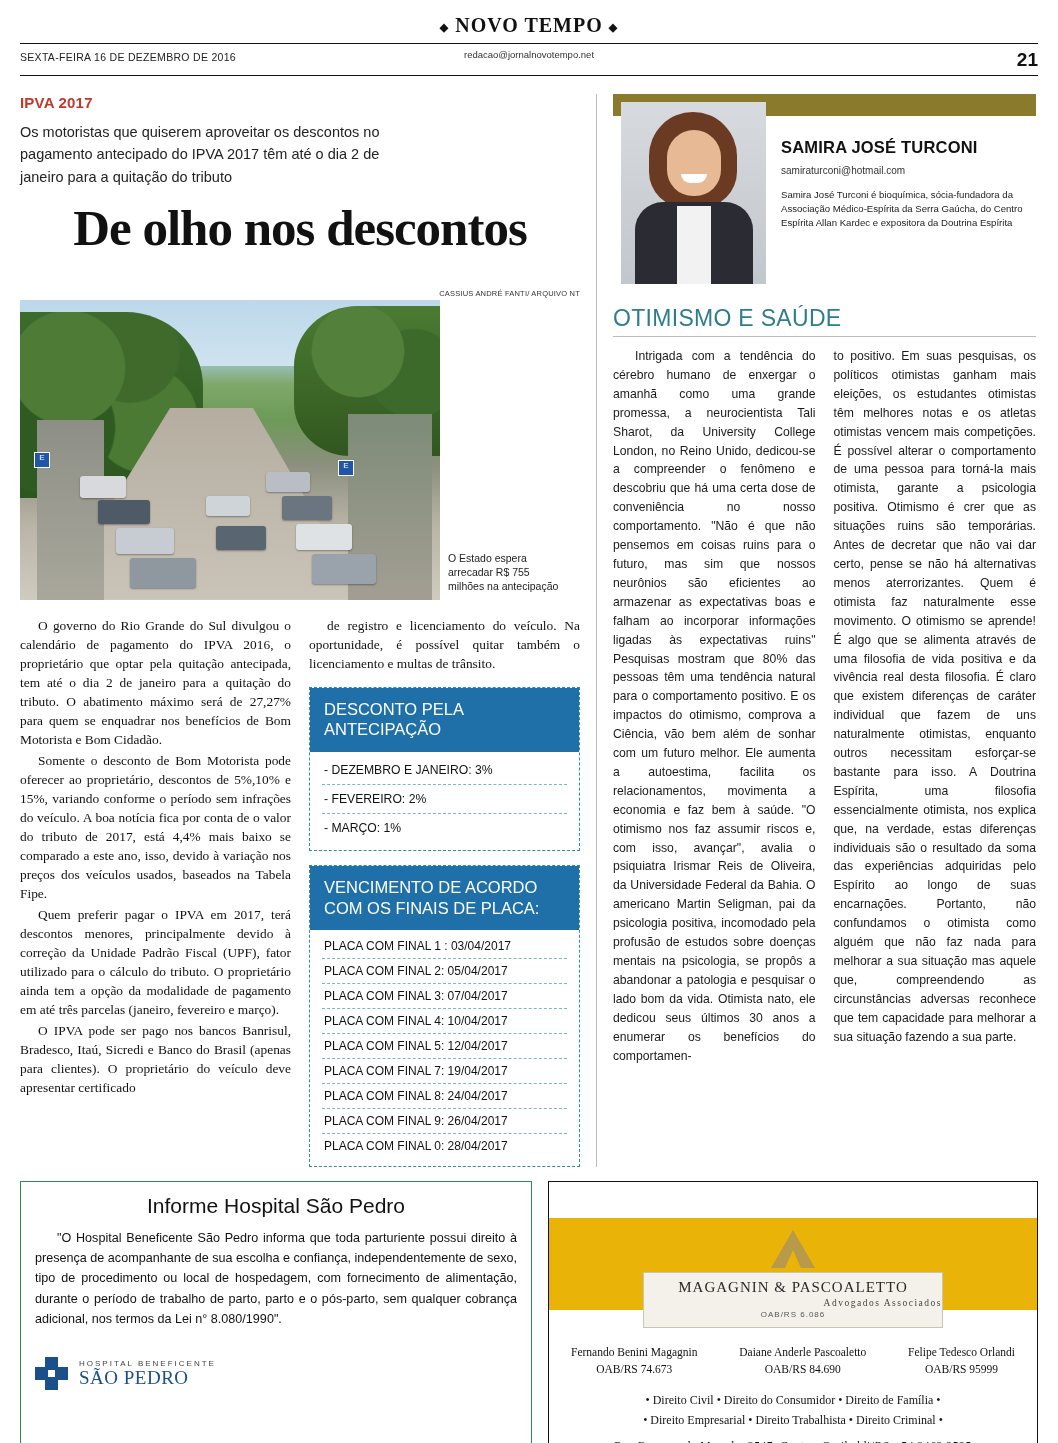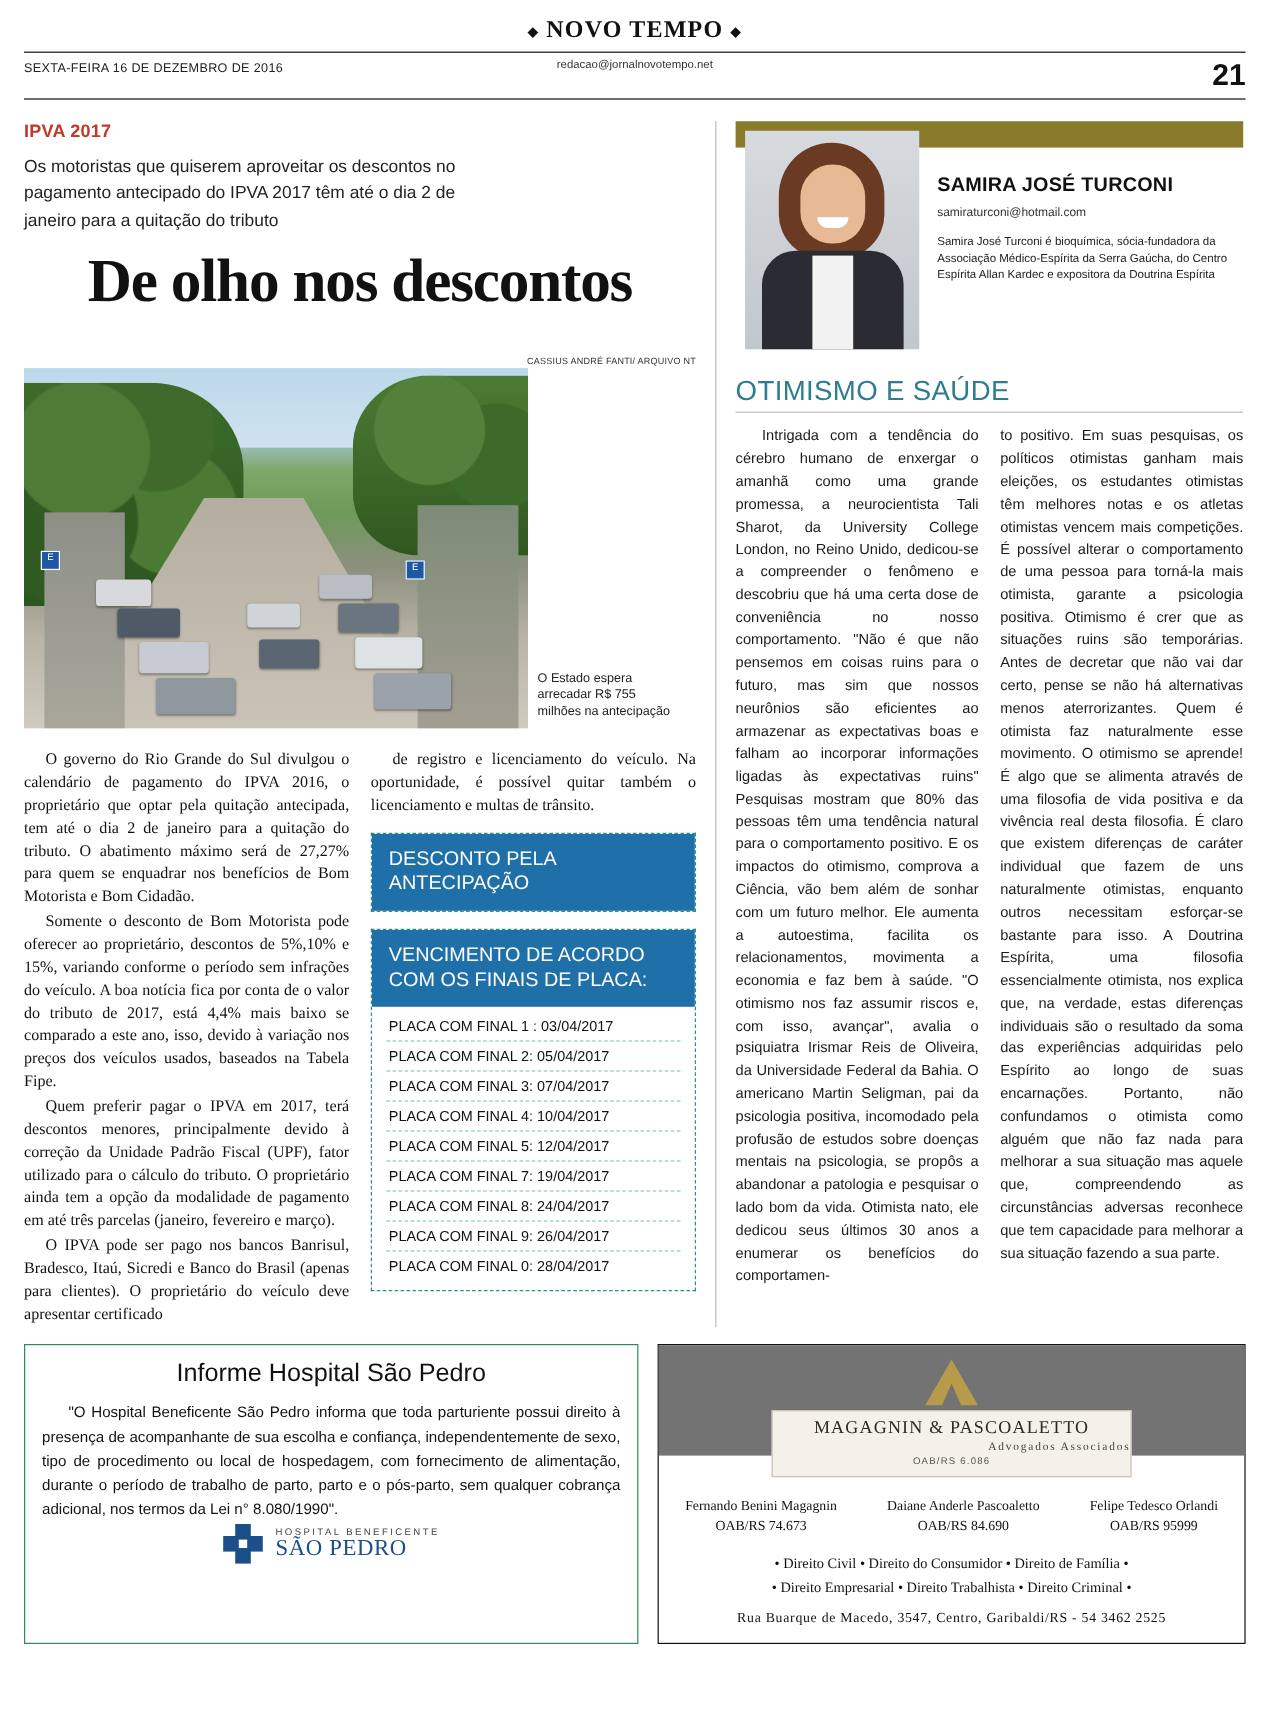--- a/index.html
+++ b/index.html
@@ -38,21 +38,21 @@
     font-size:10.5px; letter-spacing:.3px; color:#222;
     padding-top:2px;
   }
   .masthead-mail {
     font-family:Liberation Sans, sans-serif;
     font-size:9.5px; color:#333;
     position:absolute; left:50%; transform:translateX(-50%); top:0;
   }
   .masthead-page {
     font-family:"Liberation Sans", sans-serif;
-    font-size:25px; font-weight:bold; color:#111;
+    font-size:19px; font-weight:bold; color:#111;
   }
   .masthead-bottomrule { border-bottom:1px solid #111; margin-top:4px; }
 
   
   .content { display:flex; gap:16px; margin-top:18px; }
   .left-col { width:560px; }
   .right-col { width:440px; border-left:1px solid #bbb; padding-left:16px; }
 
   
   .kicker {
@@ -185,33 +185,33 @@
   }
   .ad-hsp h3 {
     margin:2px 0 10px 0; text-align:center;
     font-family:"Liberation Sans", sans-serif; font-weight:normal;
     font-size:21px; color:#111;
   }
   .ad-hsp p {
     font-family:"Liberation Sans", sans-serif; font-size:12.6px; line-height:1.6;
     text-align:justify; margin:0; text-indent:22px; color:#111;
   }
-  .hsp-logo { display:flex; align-items:center; justify-content:center; gap:10px; margin-top:2px; }
+  .hsp-logo { display:flex; align-items:center; justify-content:flex-start; gap:10px; margin-top:28px; }
   .hsp-mark { width:34px; height:34px; position:relative; }
   .hsp-mark div { position:absolute; width:13px; height:13px; background:#1b4f8a; }
   .hsp-words { line-height:1.05; }
   .hsp-words .small {
     font-family:"Liberation Sans", sans-serif; font-size:8px; letter-spacing:2px; color:#444;
   }
   .hsp-words .big {
     font-family:"Liberation Serif", serif; font-size:19px; color:#1b4f8a; letter-spacing:.5px;
   }
 
   .ad-law { width:490px; border:1px solid #111; background:#fff; }
-  .law-top { background:#737373; height:92px; position:relative; }
+  .law-top { background:#eab308; height:92px; position:relative;margin-top:36px; }
   .law-mountain { position:absolute; left:50%; top:10px; transform:translateX(-50%); width:72px; height:56px; }
   .law-plate {
     position:absolute; left:50%; top:54px; transform:translateX(-50%);
     width:300px; background:#f3f1ea; text-align:center; padding:6px 0 8px 0;
     border:1px solid #c9c4b4;
   }
   .law-plate .firm {
     font-family:"Liberation Serif", serif; font-size:15px; letter-spacing:1px; color:#2a2a2a;
   }
   .law-plate .sub {
@@ -295,20 +295,25 @@
           <p>O governo do Rio Grande do Sul divulgou o calendário de pagamento do IPVA 2016, o proprietário que optar pela quitação antecipada, tem até o dia 2 de janeiro para a quitação do tributo. O abatimento máximo será de 27,27% para quem se enquadrar nos benefícios de Bom Motorista e Bom Cidadão.</p>
           <p>Somente o desconto de Bom Motorista pode oferecer ao proprietário, descontos de 5%,10% e 15%, variando conforme o período sem infrações do veículo. A boa notícia fica por conta de o valor do tributo de 2017, está 4,4% mais baixo se comparado a este ano, isso, devido à variação nos preços dos veículos usados, baseados na Tabela Fipe.</p>
           <p>Quem preferir pagar o IPVA em 2017, terá descontos menores, principalmente devido à correção da Unidade Padrão Fiscal (UPF), fator utilizado para o cálculo do tributo. O proprietário ainda tem a opção da modalidade de pagamento em até três parcelas (janeiro, fevereiro e março).</p>
           <p>O IPVA pode ser pago nos bancos Banrisul, Bradesco, Itaú, Sicredi e Banco do Brasil (apenas para clientes). O proprietário do veículo deve apresentar certificado</p>
         </div>
         <div class="body-col">
           <p>de registro e licenciamento do veículo. Na oportunidade, é possível quitar também o licenciamento e multas de trânsito.</p>
 
           <div class="infobox">
             <div class="infobox-head">DESCONTO PELA ANTECIPAÇÃO</div>
+            <div class="infobox-body">
+              <div class="row">- DEZEMBRO E JANEIRO: 3%</div>
+              <div class="row">- FEVEREIRO: 2%</div>
+              <div class="row">- MARÇO: 1%</div>
+            </div>
           </div>
 
           <div class="infobox list-box">
             <div class="infobox-head">VENCIMENTO DE ACORDO COM OS FINAIS DE PLACA:</div>
             <div class="infobox-body">
               <div class="row">PLACA COM FINAL 1 : 03/04/2017</div>
               <div class="row">PLACA COM FINAL 2: 05/04/2017</div>
               <div class="row">PLACA COM FINAL 3: 07/04/2017</div>
               <div class="row">PLACA COM FINAL 4: 10/04/2017</div>
               <div class="row">PLACA COM FINAL 5: 12/04/2017</div>

